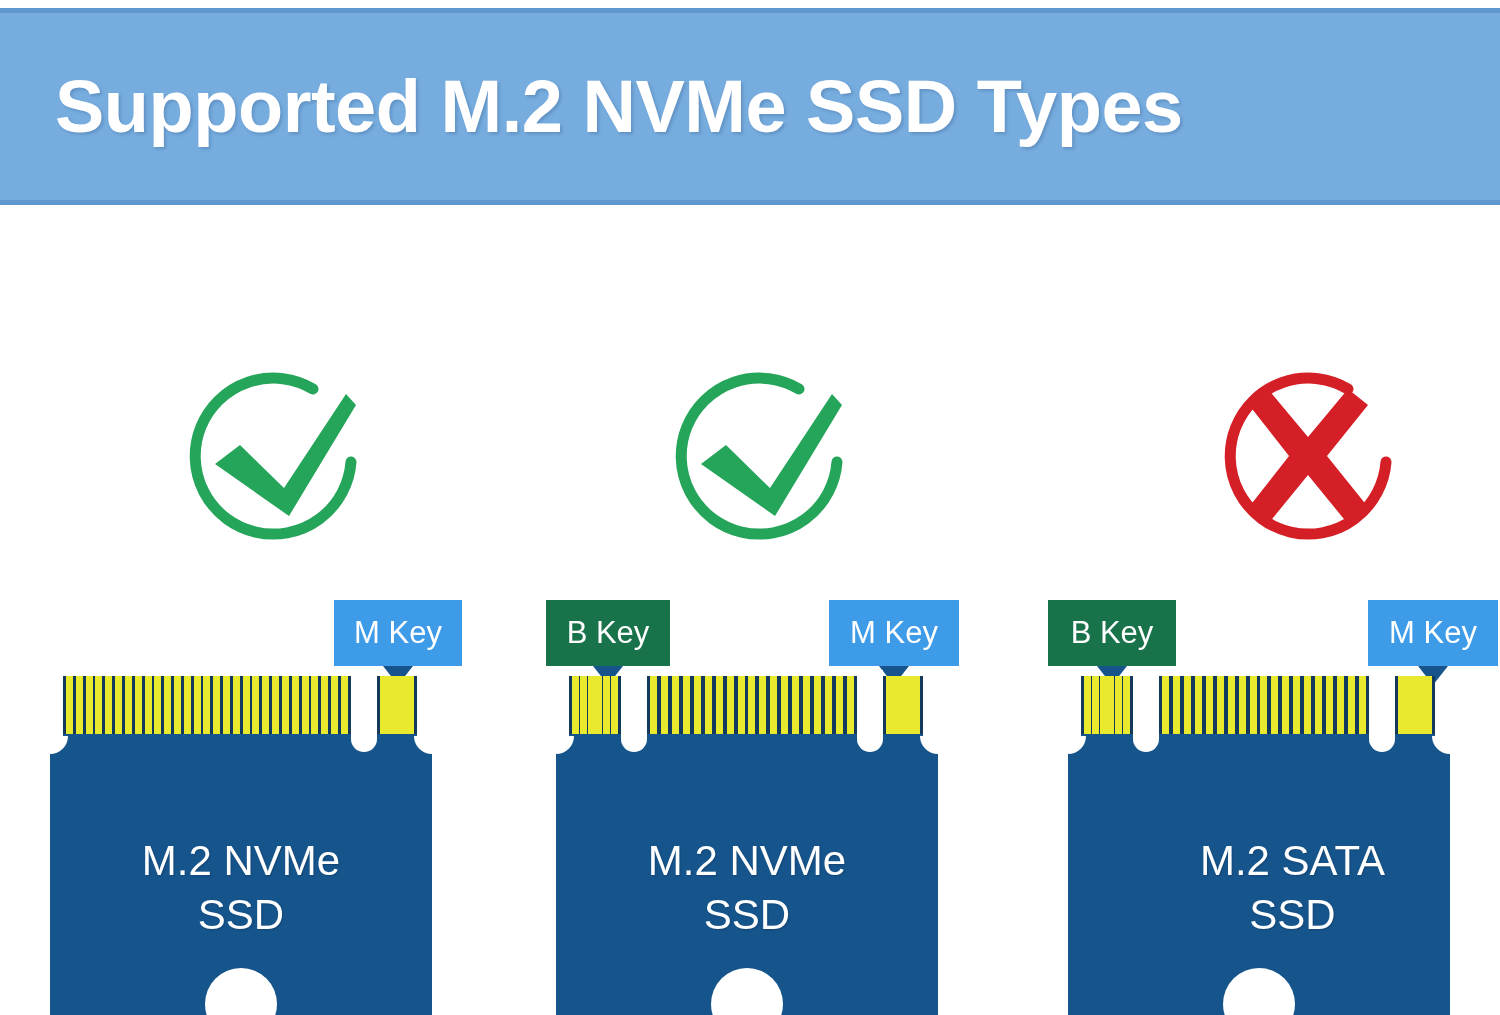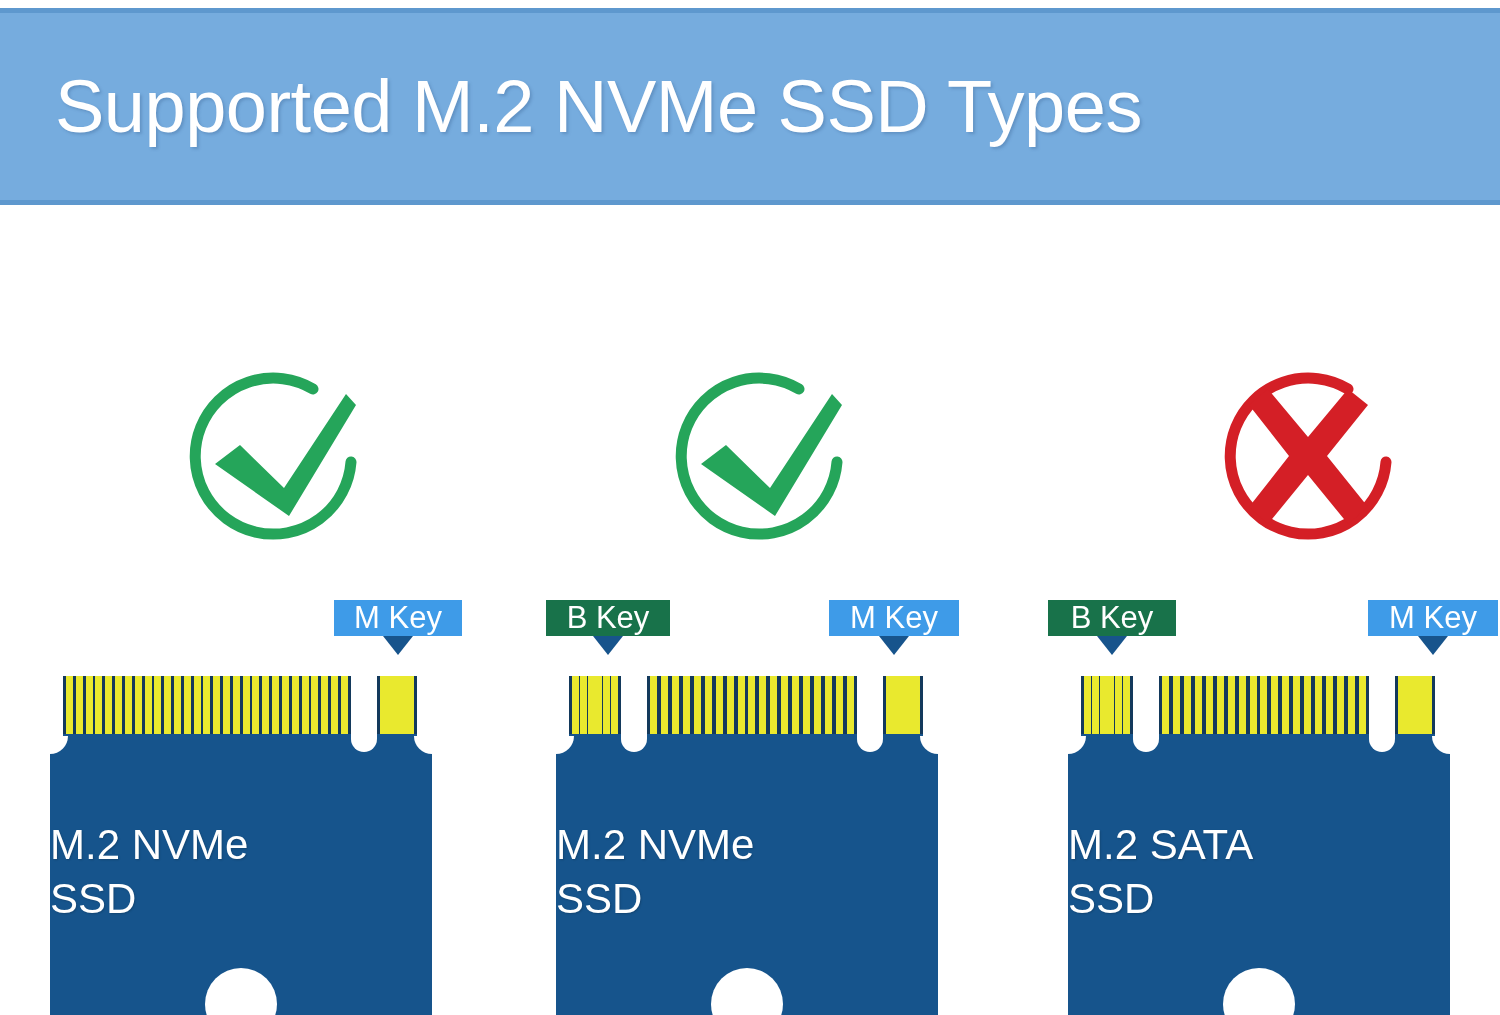--- a/index.html
+++ b/index.html
@@ -25,36 +25,36 @@
     background: #76ACDE;
     border-top: 5px solid #5E98CE;
     border-bottom: 5px solid #5E98CE;
     box-sizing: border-box;
     display: flex;
     align-items: center;
   }
   #header-title {
     color: #ffffff;
     font-size: 74px;
-    font-weight: normal;
+    font-weight: bold;
     letter-spacing: -0.5px;
     margin-left: 55px;
     white-space: nowrap;
     text-shadow: 2px 2px 3px rgba(60,100,150,0.35);
   }
 
   
   .status-icon {
     position: absolute;
   }
 
   
   .key-badge {
     position: absolute;
-    height: 36px;
+    height: 66px;
     display: flex;
     align-items: center;
     justify-content: center;
     color: #ffffff;
     font-size: 31px;
     font-weight: normal;
     box-sizing: border-box;
     padding: 0 14px;
     white-space: nowrap;
   }
@@ -109,23 +109,25 @@
     background: #ffffff;
     border-bottom-left-radius: 13px;
     border-bottom-right-radius: 13px;
   }
 
   .ssd-label {
     position: absolute;
     color: #ffffff;
     font-size: 42px;
     line-height: 1.28;
+    text-align: center;
     width: 100%;
     white-space: pre-line;
     text-shadow: 1px 1px 2px rgba(0,0,0,0.18);
+    margin-top: 16px;
   }
 
   .mount-hole {
     position: absolute;
     background: #ffffff;
     border-radius: 50%;
   }
 </style>
 </head>
 <body>

